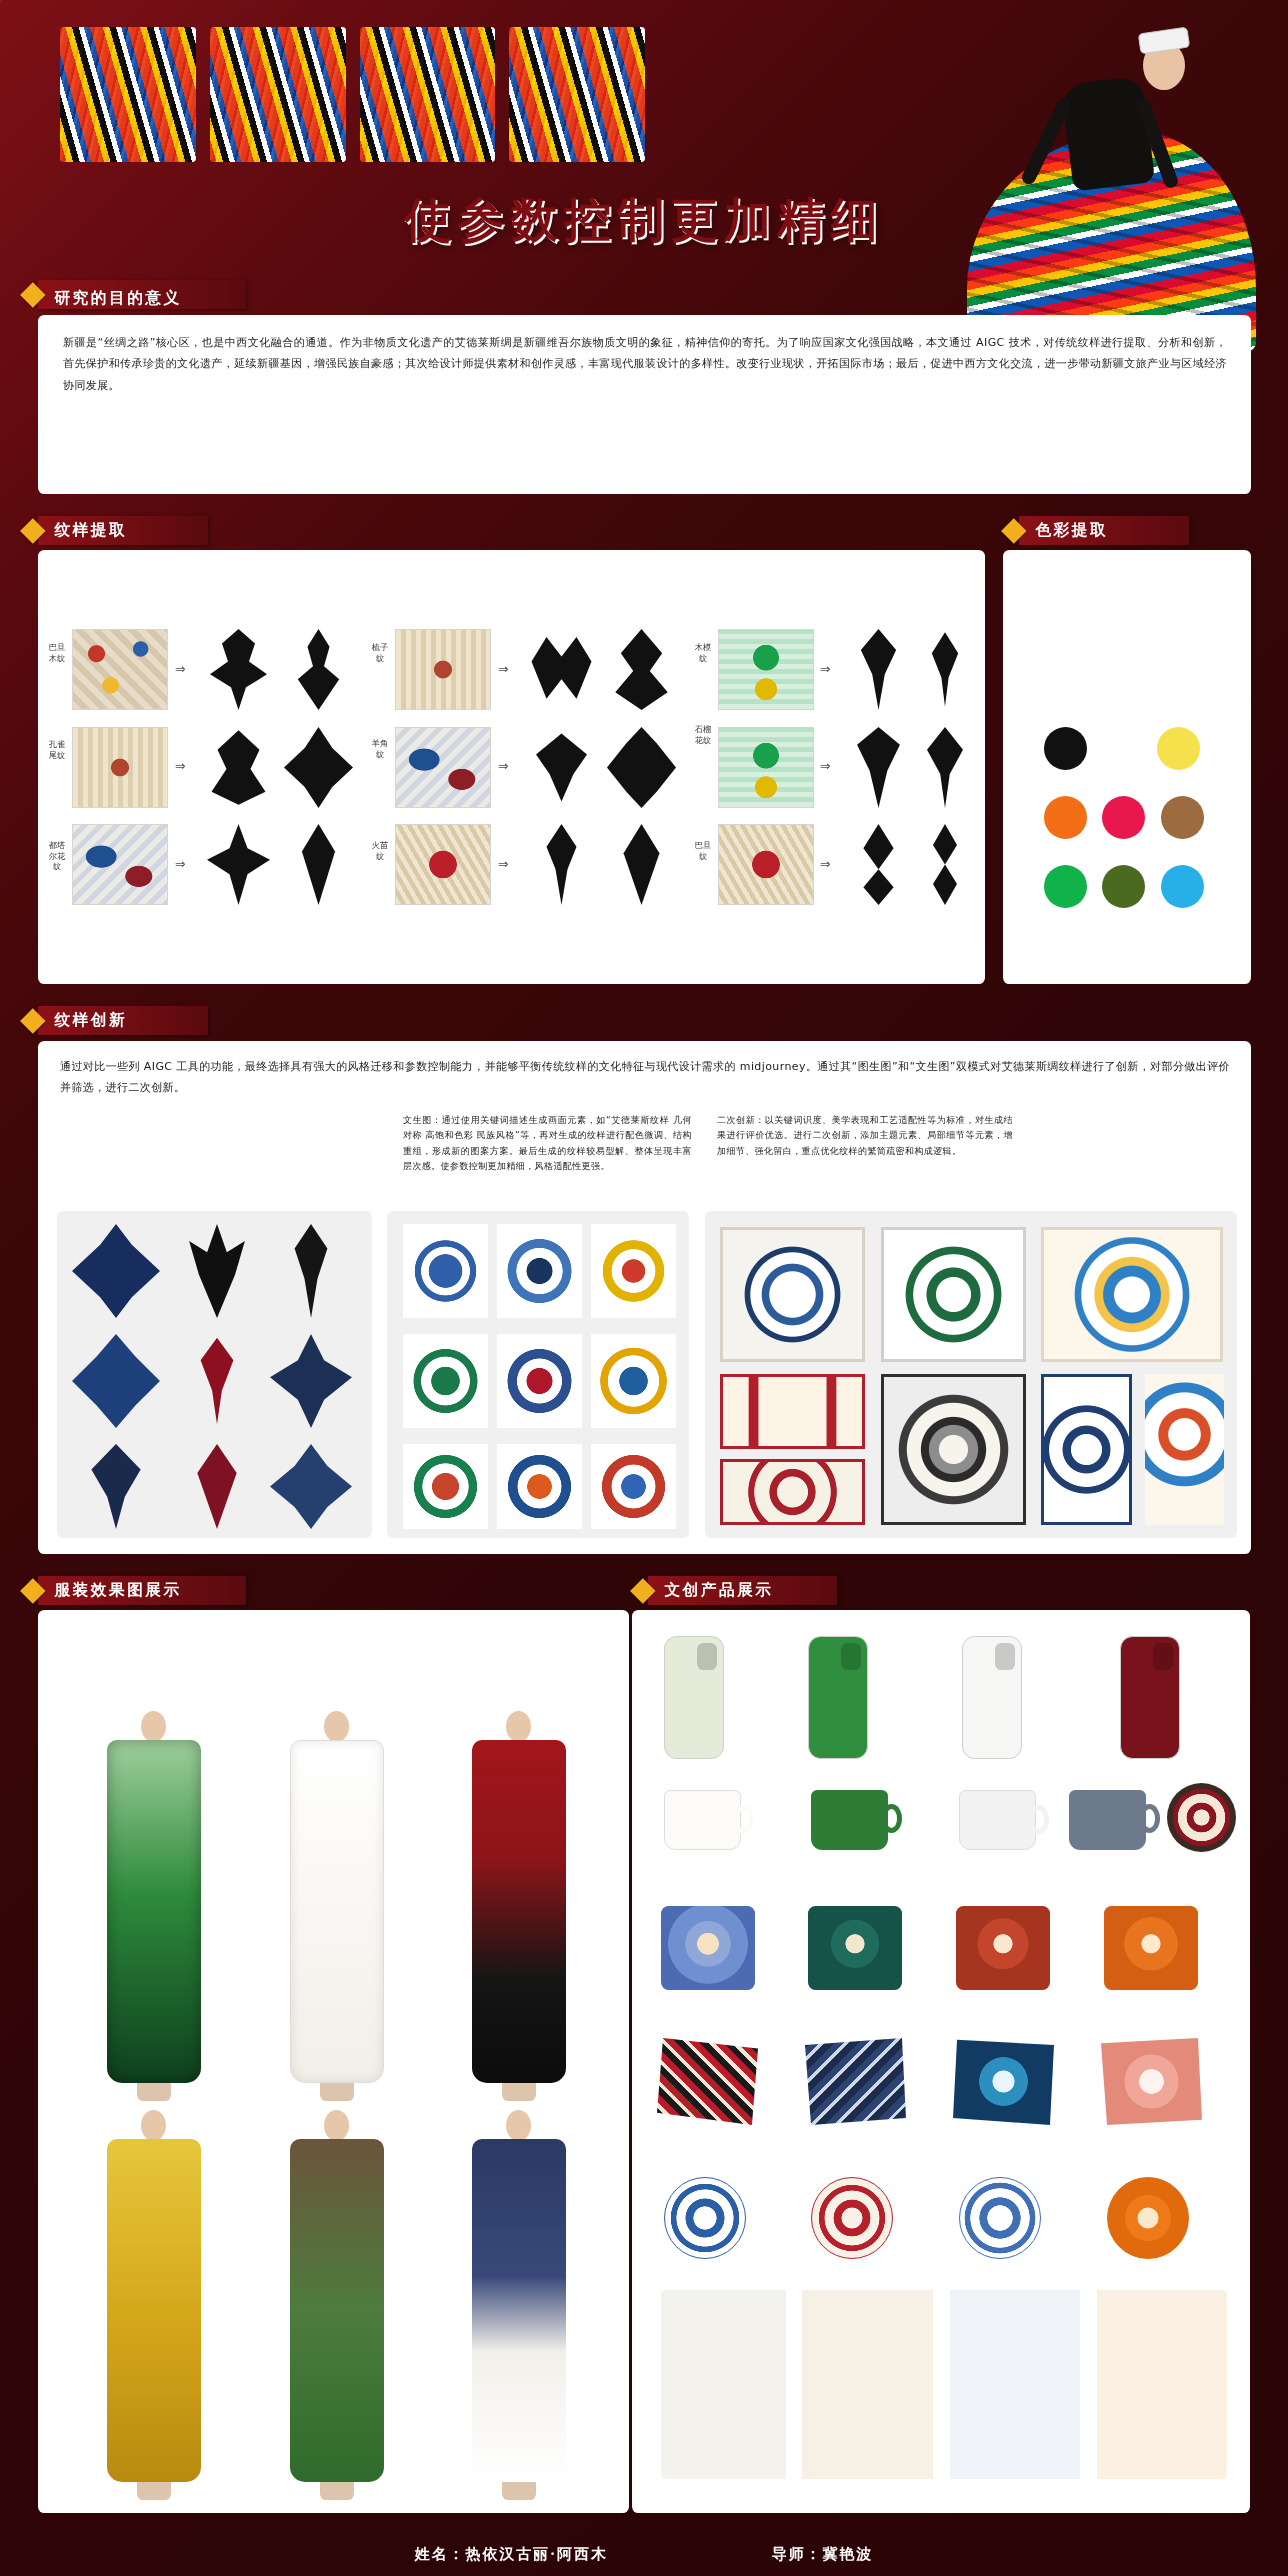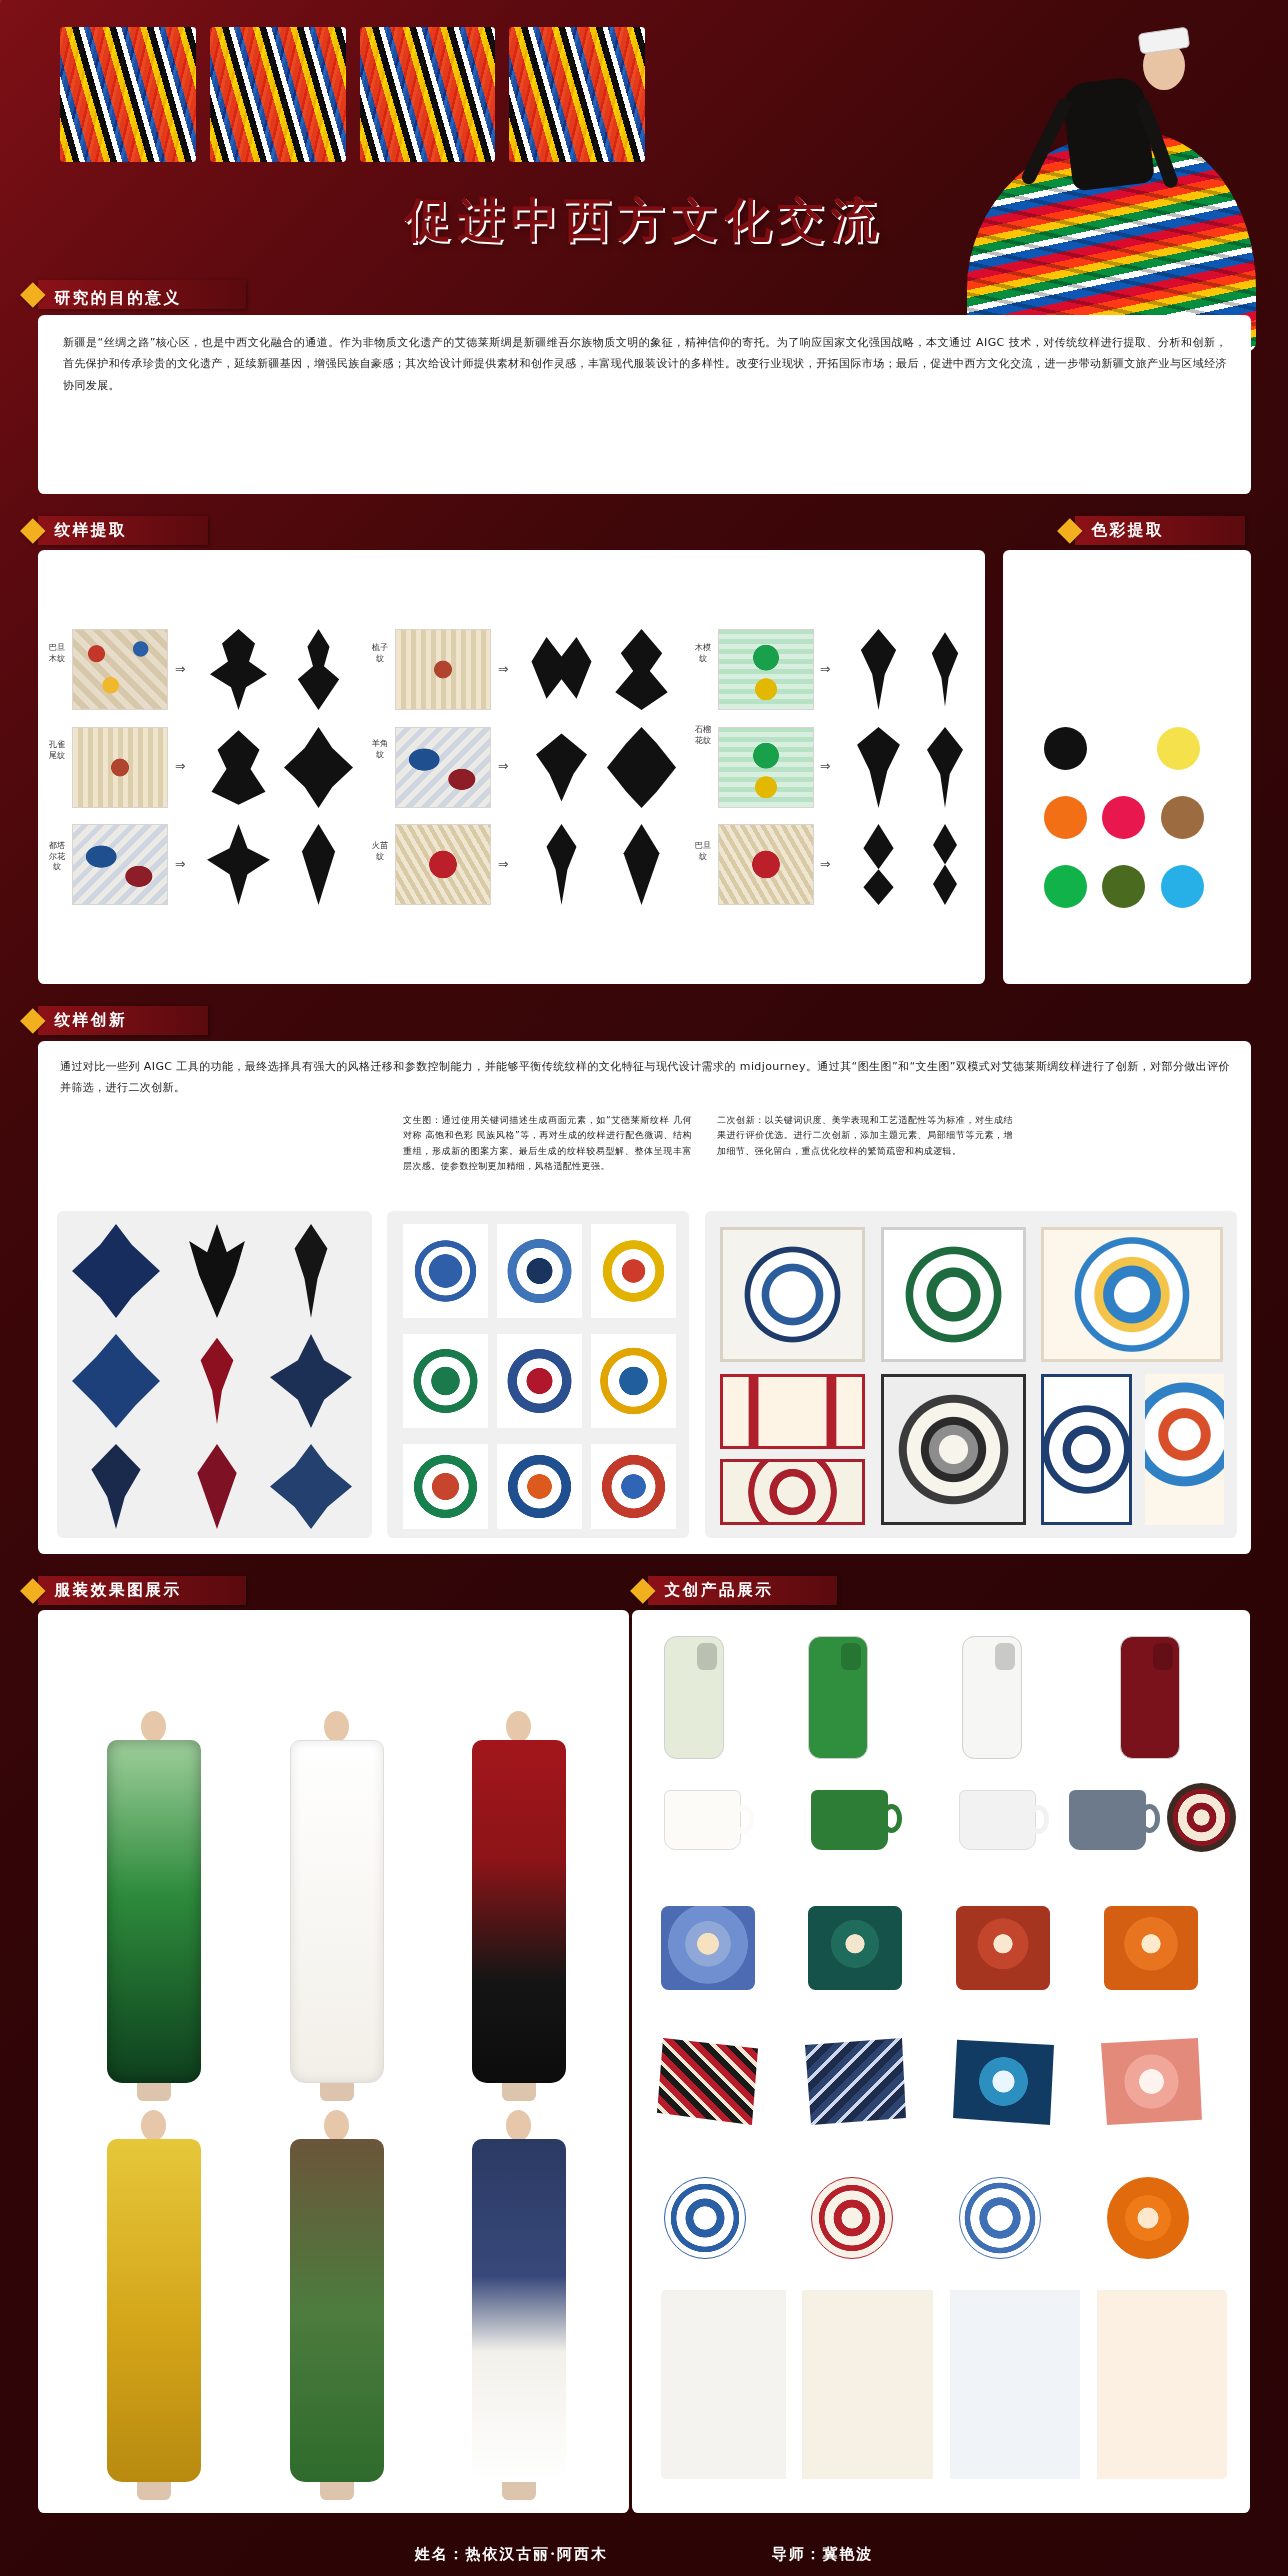--- a/index.html
+++ b/index.html
@@ -254,21 +254,21 @@
   <div id="model-photo">
     <div class="skirt"></div>
     <div class="torso"></div>
     <div class="arm a1"></div>
     <div class="arm a2"></div>
     <div class="head"></div>
     <div class="hat"></div>
   </div>
 
   <div id="title-band">
-    <div id="main-title">促进中西方文化交流</div>
+    <div id="main-title">使参数控制更加精细</div>
   </div>
 
   <div class="sec-head" style="left:38px; top:280px; width:208px;align-items:flex-end;">
     <span class="diamond"></span>
     <span>研究的目的意义</span>
   </div>
   <div class="white-area" style="left:38px; top:315px; width:1213px; height:179px; border-radius:6.3px;"></div>
   <div class="body-text" style="left:63px; top:332px; width:1164px;">新疆是“丝绸之路”核心区，也是中西文化融合的通道。作为非物质文化遗产的艾德莱斯绸是新疆维吾尔族物质文明的象征，精神信仰的寄托。为了响应国家文化强国战略，本文通过 AIGC 技术，对传统纹样进行提取、分析和创新，首先保护和传承珍贵的文化遗产，延续新疆基因，增强民族自豪感；其次给设计师提供素材和创作灵感，丰富现代服装设计的多样性。改变行业现状，开拓国际市场；最后，促进中西方文化交流，进一步带动新疆文旅产业与区域经济协同发展。</div>
 
   <div class="sec-head" style="left:38px; top:516px; width:170px;">
@@ -324,21 +324,21 @@
   <div class="arrow" style="left:820px; top:758px;">⇒</div>
   <div class="motif silhouette" style="left:847px; top:727px; width:63px; height:81px; clip-path: polygon(50% 0,84% 22%,64% 54%,50% 100%,36% 54%,16% 22%);"></div>
   <div class="motif silhouette" style="left:915px; top:727px; width:60px; height:81px; clip-path: polygon(50% 0,80% 28%,58% 58%,50% 100%,42% 58%,20% 28%);"></div>
 
   <div class="label-v" style="position:absolute; left:691px; top:840px; width:24px;">巴旦纹</div>
   <div class="thumb ikat e" style="left:718px; top:824px; width:96px; height:81px;"></div>
   <div class="arrow" style="left:820px; top:856px;">⇒</div>
   <div class="motif silhouette" style="left:847px; top:824px; width:63px; height:81px; clip-path: polygon(50% 0,74% 30%,50% 56%,74% 78%,50% 100%,26% 78%,50% 56%,26% 30%);"></div>
   <div class="motif silhouette" style="left:915px; top:824px; width:60px; height:81px; clip-path: polygon(50% 0,70% 26%,50% 50%,70% 74%,50% 100%,30% 74%,50% 50%,30% 26%);"></div>
 
-  <div class="sec-head" style="left:1075px; top:516px; width:170px;">
+  <div class="sec-head" style="left:1019px; top:516px; width:170px;">
     <span class="diamond"></span>
     <span>色彩提取</span>
   </div>
   <div class="white-area" style="left:1003px; top:550px; width:248px; height:434px; border-radius:6.3px;"></div>
 
   <div class="swatch" style="left:1044px; top:727px; background:#111111;"></div>
   <div class="swatch" style="left:1157px; top:727px; background:#f5e14c;"></div>
   <div class="swatch" style="left:1044px; top:796px; background:#f26f16;"></div>
   <div class="swatch" style="left:1102px; top:796px; background:#e8174e;"></div>
   <div class="swatch" style="left:1161px; top:796px; background:#9c6b3f;"></div>

